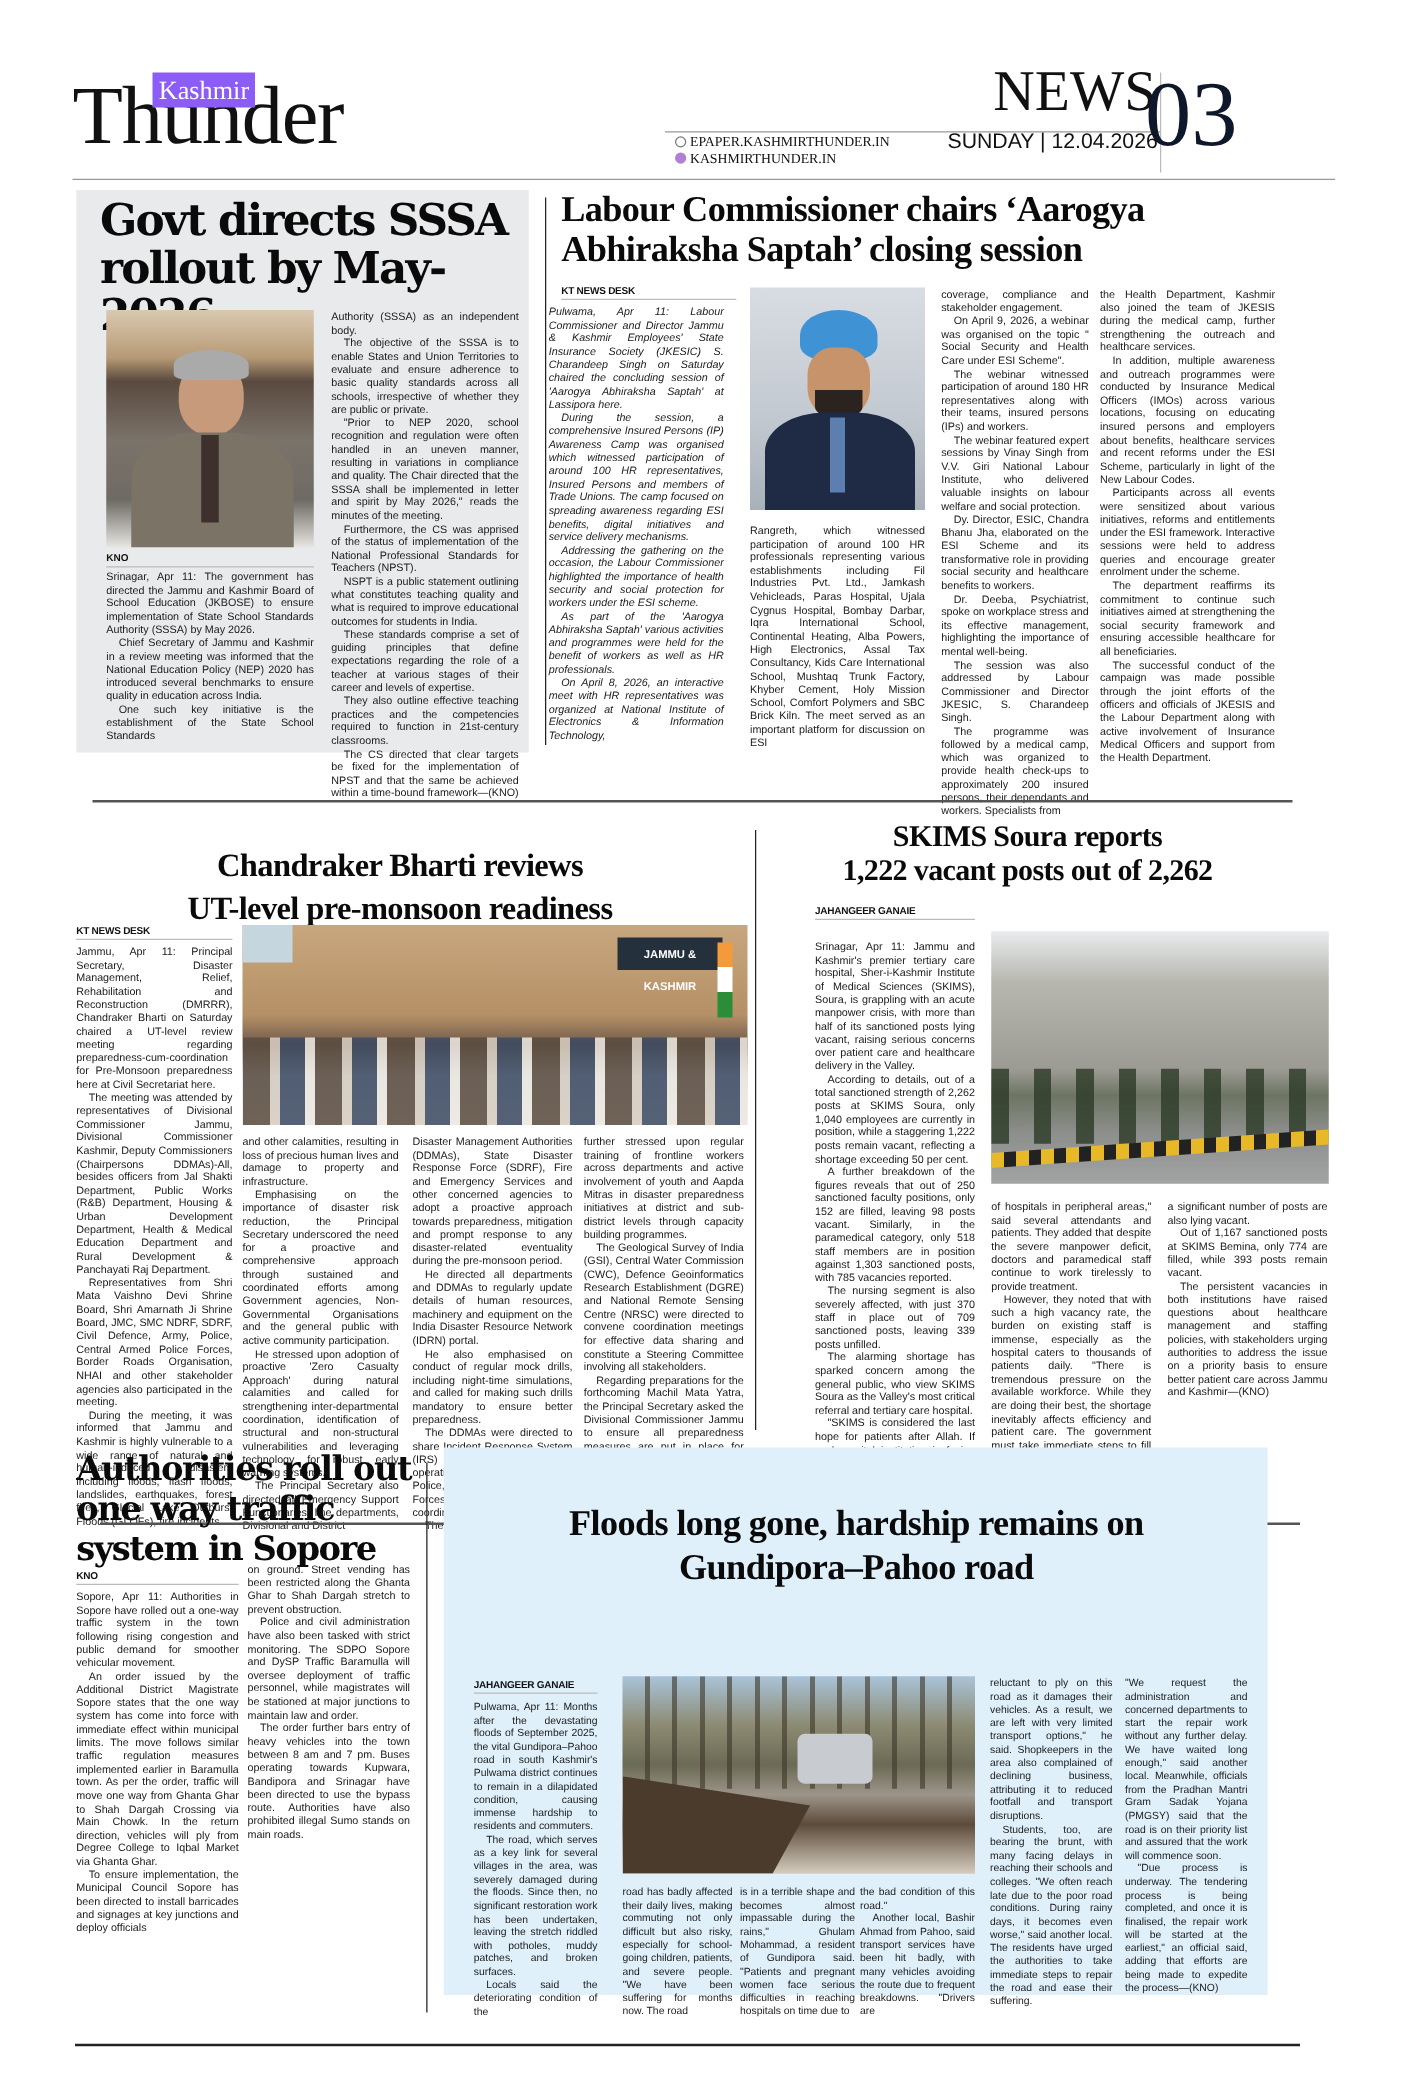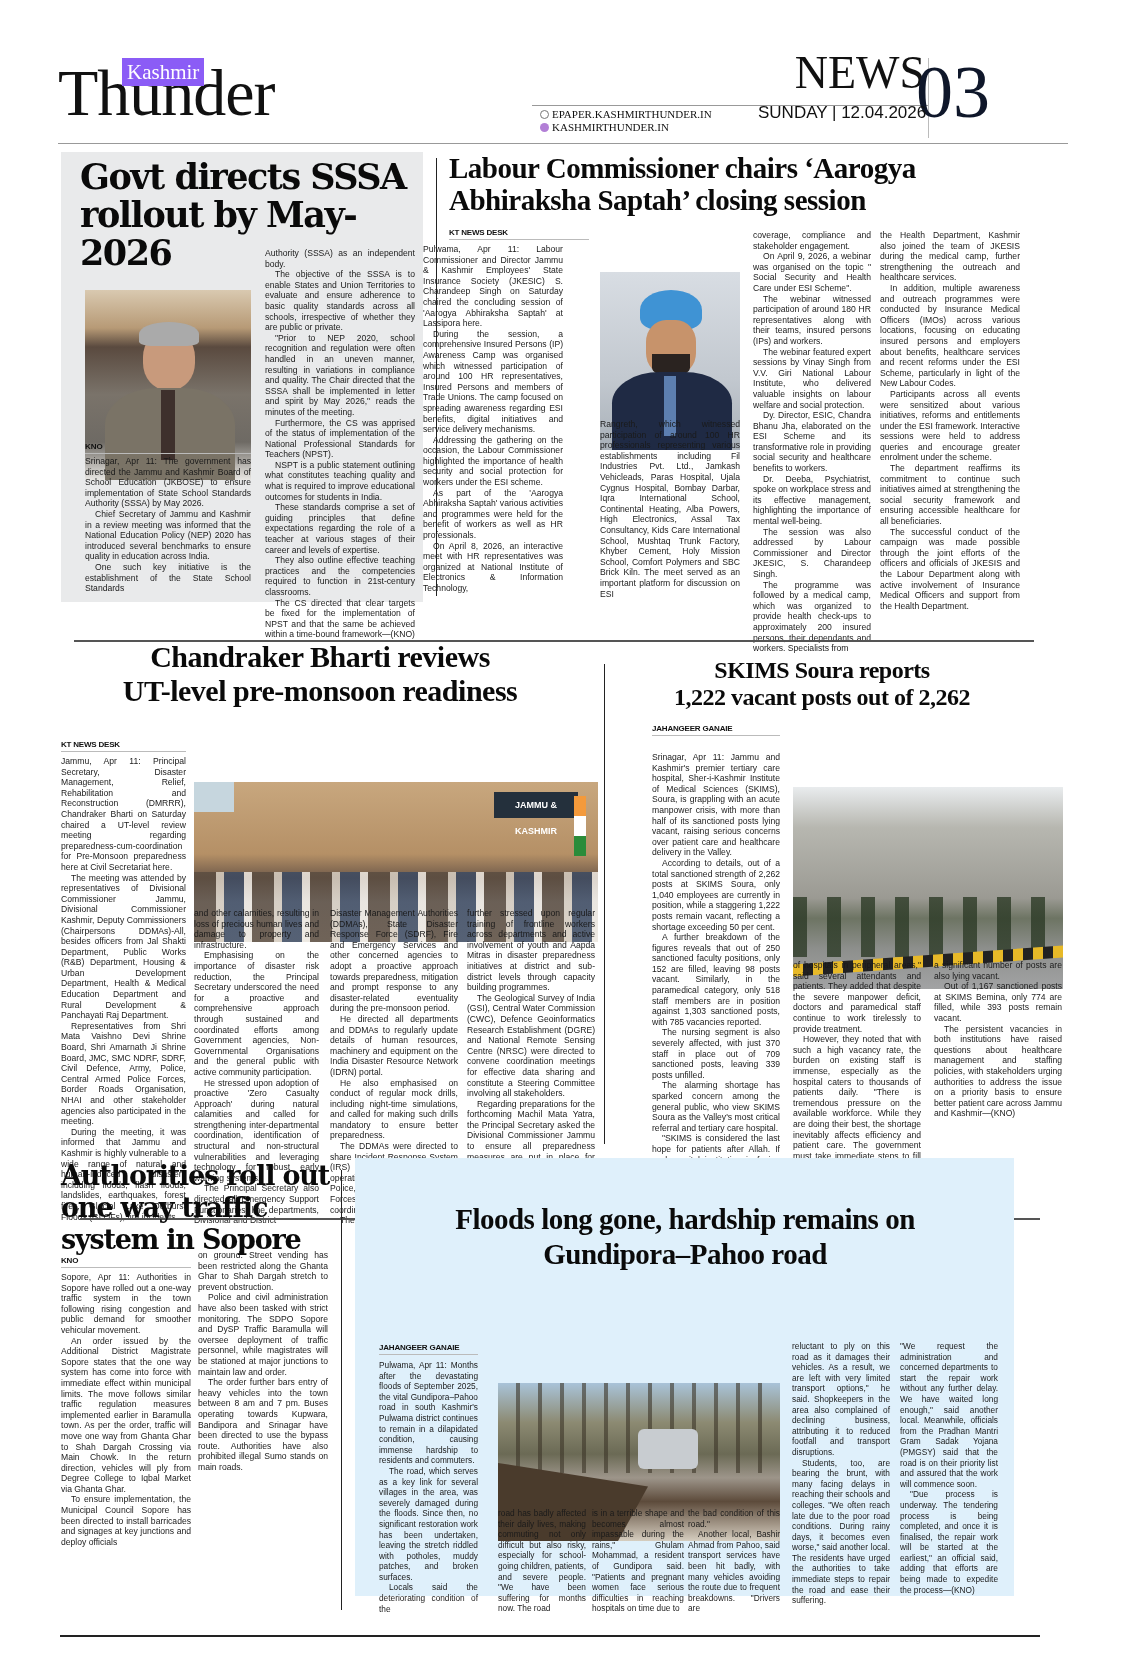--- a/index.html
+++ b/index.html
@@ -3,21 +3,21 @@
 <meta charset="utf-8">
 <style>
   * { box-sizing: border-box; margin: 0; padding: 0; }
   body { width: 1140px; height: 1669px; background: #ffffff; position: relative; overflow: hidden; font-family: "DejaVu Sans", sans-serif; color: #111; }
   .abs { position: absolute; }
   .body-text { font-family: "Liberation Sans", sans-serif; font-size: 8.6px; line-height: 10.6px; text-align: justify; color: #1a1a1a; }
   .body-text p { text-indent: 10px; }
   .body-text p:first-child { text-indent: 0; }
   .byline { font-family: "Liberation Sans", sans-serif; font-weight: bold; font-size: 8px; letter-spacing: -0.2px; border-bottom: 1px solid #bbb; padding-bottom: 2px; margin-bottom: 6px; }
   .headline { font-family: "Liberation Serif", serif; font-weight: bold; color: #0a0a0a; letter-spacing: -0.5px; }
-  .photo { position: absolute; overflow: hidden; margin-top: 42px; }
+  .photo { position: absolute; overflow: hidden; }
   .hr { position: absolute; height: 2px; background: #555; }
   .vr { position: absolute; width: 1px; background: #222; }
 
   
   .logo-kashmir { position: absolute; left: 122px; top: 58px; background: #8b5cf6; color: #fff; font-family: "Liberation Serif", serif; font-size: 21px; padding: 0 5px; line-height: 28px; }
   .logo-thunder { position: absolute; left: 58px; top: 56px; font-family: "Liberation Serif", serif; font-size: 66px; line-height: 74px; letter-spacing: -1px; }
   .news-word { position: absolute; right: 215px; top: 48px; font-family: "Liberation Serif", serif; font-size: 46px; line-height: 50px; }
   .page-num { position: absolute; left: 916px; top: 52px; font-family: "Liberation Serif", serif; font-size: 74px; color: #0f172a; line-height: 80px; }
   .date-line { position: absolute; left: 758px; top: 103px; font-family: "Liberation Sans", sans-serif; font-size: 17px; }
   .site-line { position: absolute; left: 540px; font-family: Liberation Serif, serif; font-size: 11px; }
@@ -71,21 +71,21 @@
     <p>They also outline effective teaching practices and the competencies required to function in 21st-century classrooms.</p>
     <p>The CS directed that clear targets be fixed for the implementation of NPST and that the same be achieved within a time-bound framework—(KNO)</p>
   </div>
 </article>
 
 <div class="vr" style="left:436px;top:158px;height:438px;"></div>
 
 <article>
   <h1 class="headline abs" style="left:449px;top:152px;width:600px;font-size:29px;line-height:32px;">Labour Commissioner chairs ‘Aarogya Abhiraksha Saptah’ closing session</h1>
   <div class="byline abs" style="left:449px;top:228px;width:140px;">KT NEWS DESK</div>
-  <div class="body-text abs" style="left:423px;top:244px;width:140px;">
+  <div class="body-text abs" style="left:439px;top:244px;width:140px;font-style:italic;">
     <p>Pulwama, Apr 11: Labour Commissioner and Director Jammu &amp; Kashmir Employees' State Insurance Society (JKESIC) S. Charandeep Singh on Saturday chaired the concluding session of 'Aarogya Abhiraksha Saptah' at Lassipora here.</p>
     <p>During the session, a comprehensive Insured Persons (IP) Awareness Camp was organised which witnessed participation of around 100 HR representatives, Insured Persons and members of Trade Unions. The camp focused on spreading awareness regarding ESI benefits, digital initiatives and service delivery mechanisms.</p>
     <p>Addressing the gathering on the occasion, the Labour Commissioner highlighted the importance of health security and social protection for workers under the ESI scheme.</p>
     <p>As part of the 'Aarogya Abhiraksha Saptah' various activities and programmes were held for the benefit of workers as well as HR professionals.</p>
     <p>On April 8, 2026, an interactive meet with HR representatives was organized at National Institute of Electronics &amp; Information Technology,</p>
   </div>
   <div class="photo" style="left:600px;top:230px;width:140px;height:178px;background:linear-gradient(180deg,#d8dde3 0%,#c2c8cf 60%,#a8b0b8 100%);">
     <div style="position:absolute;left:40px;top:18px;width:62px;height:40px;border-radius:50% 50% 30% 30%;background:#3f93d4;"></div>
     <div style="position:absolute;left:46px;top:48px;width:50px;height:55px;border-radius:40%;background:#c7936b;"></div>
     <div style="position:absolute;left:52px;top:82px;width:38px;height:22px;border-radius:0 0 40% 40%;background:#2a2320;"></div>
@@ -110,21 +110,21 @@
     <p>In addition, multiple awareness and outreach programmes were conducted by Insurance Medical Officers (IMOs) across various locations, focusing on educating insured persons and employers about benefits, healthcare services and recent reforms under the ESI Scheme, particularly in light of the New Labour Codes.</p>
     <p>Participants across all events were sensitized about various initiatives, reforms and entitlements under the ESI framework. Interactive sessions were held to address queries and encourage greater enrolment under the scheme.</p>
     <p>The department reaffirms its commitment to continue such initiatives aimed at strengthening the social security framework and ensuring accessible healthcare for all beneficiaries.</p>
     <p>The successful conduct of the campaign was made possible through the joint efforts of the officers and officials of JKESIS and the Labour Department along with active involvement of Insurance Medical Officers and support from the Health Department.</p>
   </div>
 </article>
 
 <div class="hr" style="left:74px;top:640px;width:960px;"></div>
 
 <article>
-  <h1 class="headline abs" style="left:60px;top:640px;width:520px;text-align:center;font-size:30px;line-height:34px;">
+  <h1 class="headline abs" style="left:60px;top:676px;width:520px;text-align:center;font-size:26px;line-height:34px;">
     <span style="display:block;">Chandraker Bharti reviews</span>
     <span style="display:block;">UT-level pre-monsoon readiness</span>
   </h1>
   <div class="byline abs" style="left:61px;top:740px;width:125px;">KT NEWS DESK</div>
   <div class="photo" style="left:194px;top:740px;width:404px;height:160px;background:linear-gradient(180deg,#c8a77e 0%,#b59066 45%,#6f5a4a 60%,#c9cdd2 75%,#e8e6e0 100%);">
     <div style="position:absolute;left:0;top:0;width:40px;height:30px;background:#c6d6de;"></div>
     <div style="position:absolute;left:300px;top:10px;width:84px;height:26px;background:#24303c;color:#fff;font-family:'Liberation Sans',sans-serif;font-weight:bold;font-size:9px;text-align:center;line-height:26px;">JAMMU &amp; KASHMIR</div>
     <div style="position:absolute;left:380px;top:14px;width:12px;height:60px;background:linear-gradient(180deg,#f49a3b 0 33%,#fff 33% 66%,#2b8c3a 66% 100%);"></div>
     <div style="position:absolute;left:0;top:90px;width:404px;height:70px;background:repeating-linear-gradient(90deg,#5a4c40 0 22px,#d8cfc3 22px 30px,#3c4a62 30px 50px,#efeae3 50px 58px);opacity:.85;"></div>
   </div>

